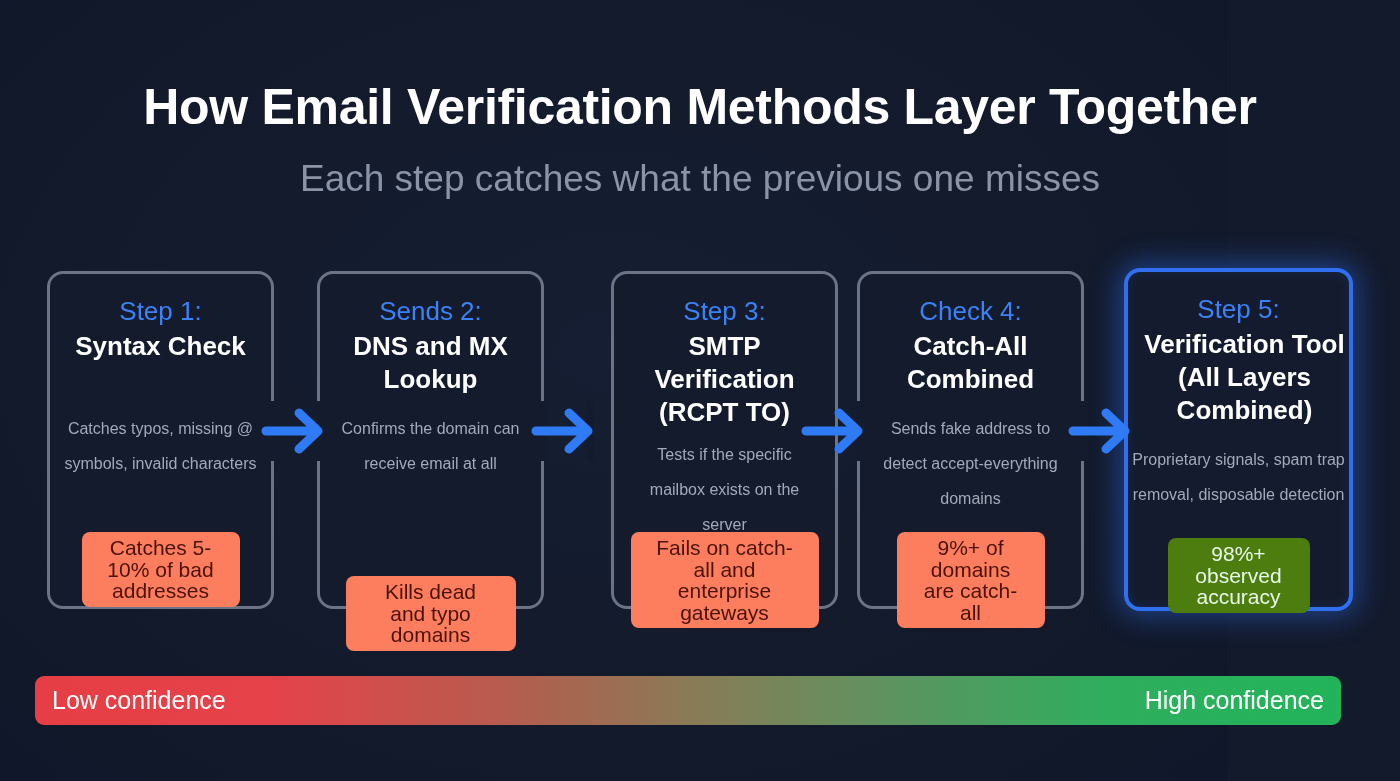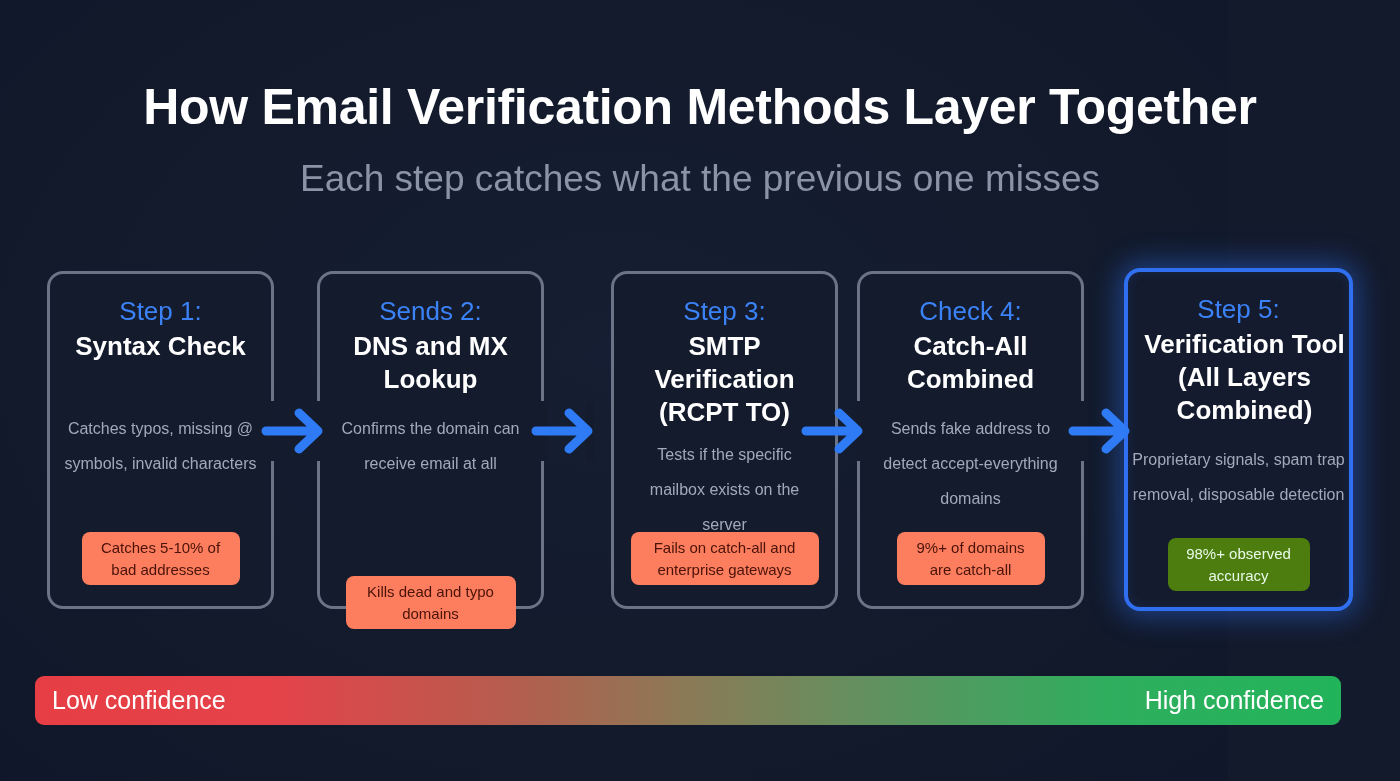--- a/index.html
+++ b/index.html
@@ -43,22 +43,22 @@
       position: absolute; left: 6px; right: 6px; top: 56px;
       text-align: center; font-size: 26px; font-weight: 700; line-height: 33px;
       color: #ffffff;
     }
     .step-desc {
       position: absolute; left: 8px; right: 8px;
       text-align: center; font-size: 16px; line-height: 35px; color: #a2a9b8;
     }
     .badge {
       position: absolute; left: 50%; transform: translateX(-50%);
-      border-radius: 8px; padding: 5px 10px;
-      text-align: center; font-size: 15px; line-height: 21.5px;
+      border-radius: 8px; padding: 5px 20px;
+      text-align: center; font-size: 21px; line-height: 21.5px;
       white-space: nowrap;
     }
     .badge.warn { background: #fd7e5e; color: #4a1208; }
     .badge.good { background: #4d7c0f; color: #e9fbe9; }
 
     .gap-mask {
       position: absolute; width: 8px; height: 60px; background: #141b2d;
     }
     .arrow { position: absolute; top: 403px; width: 64px; height: 56px; }
 

